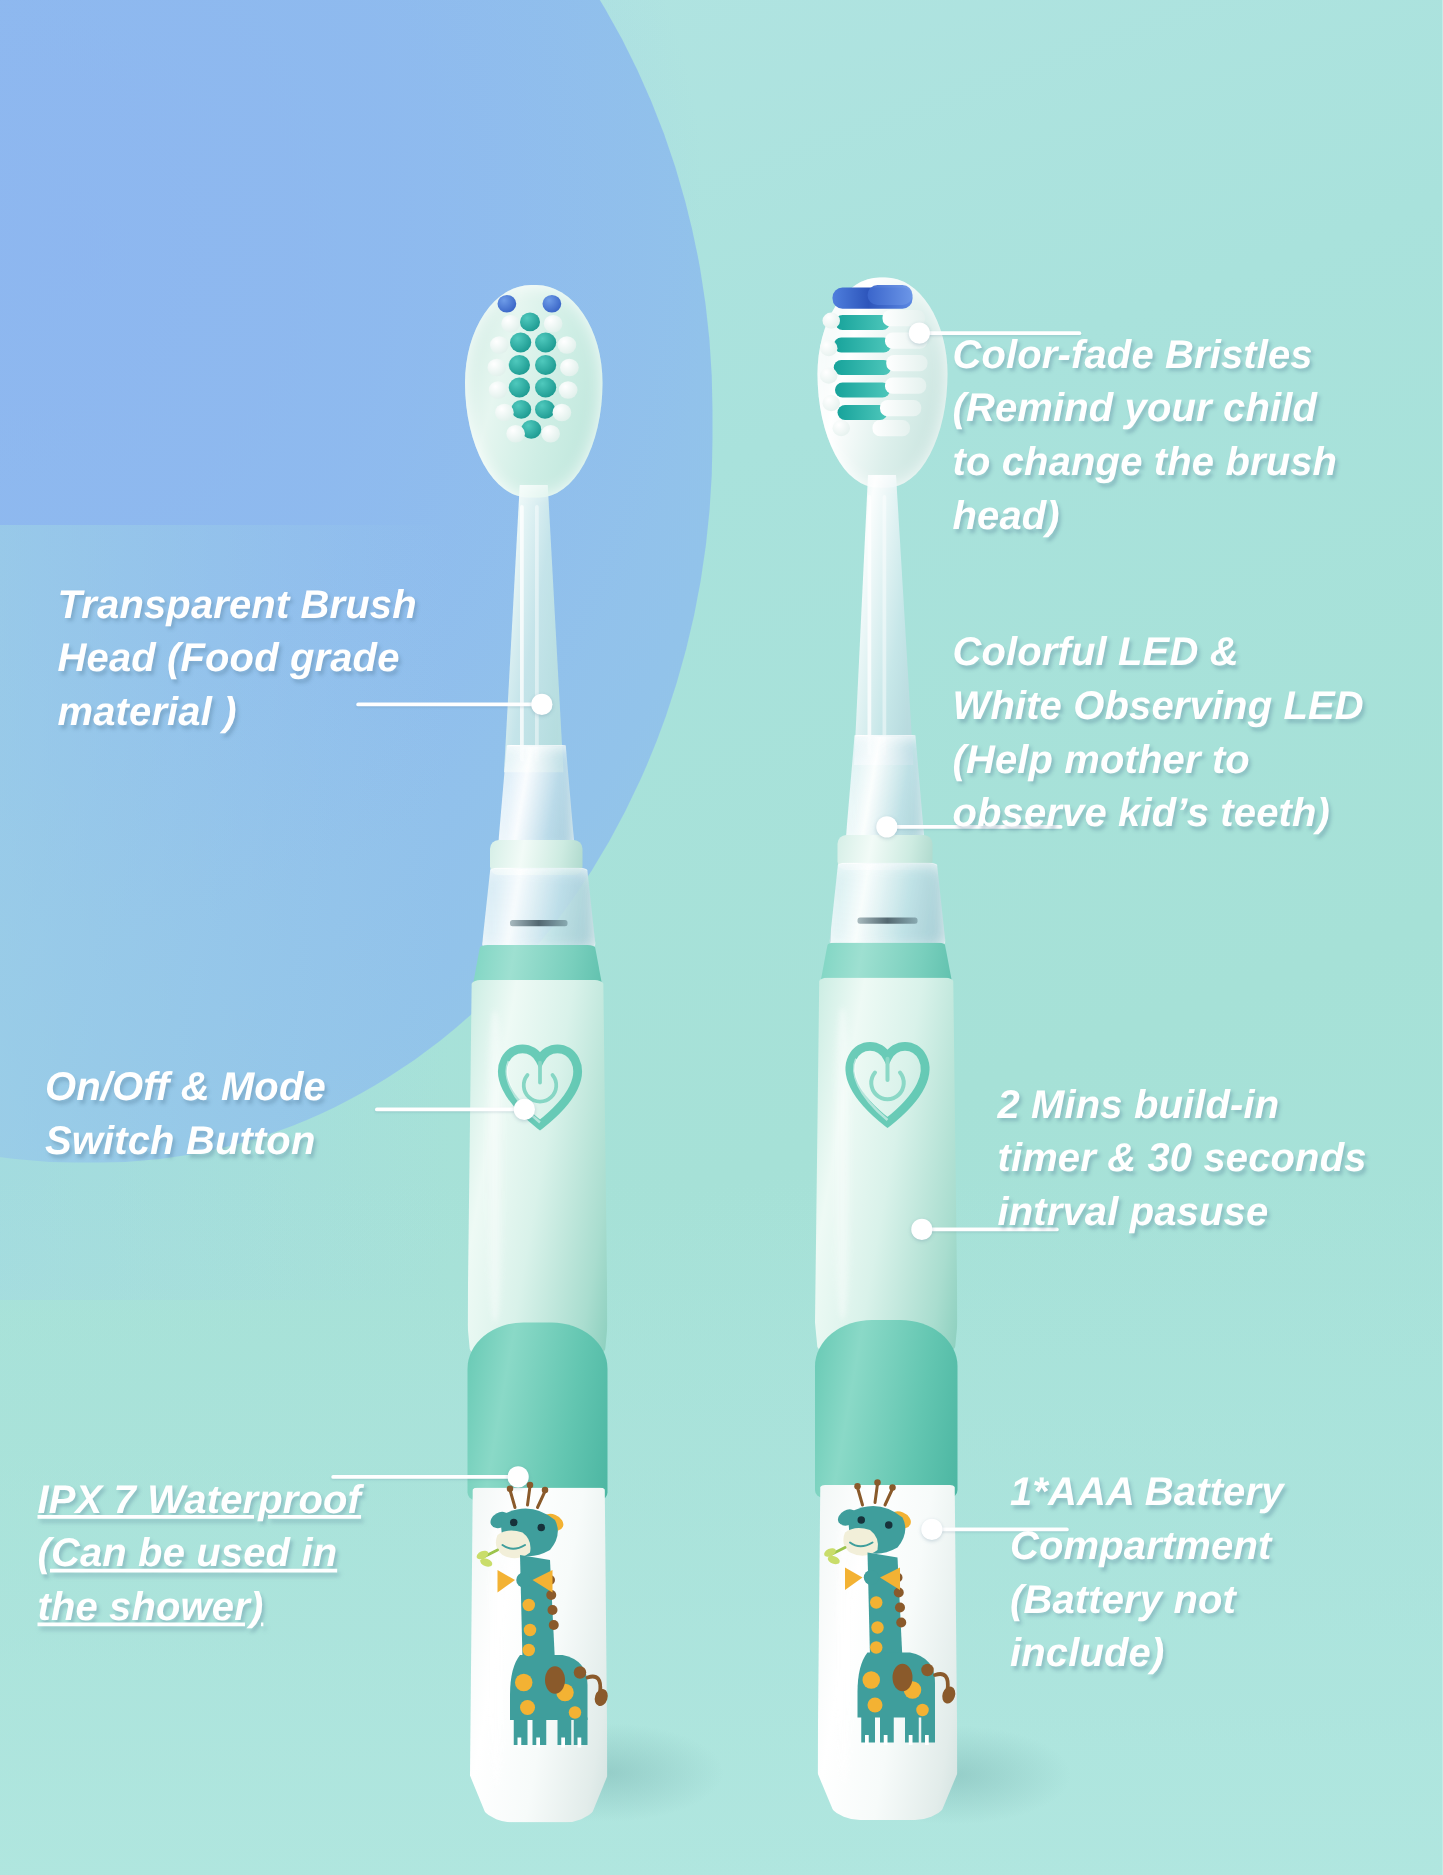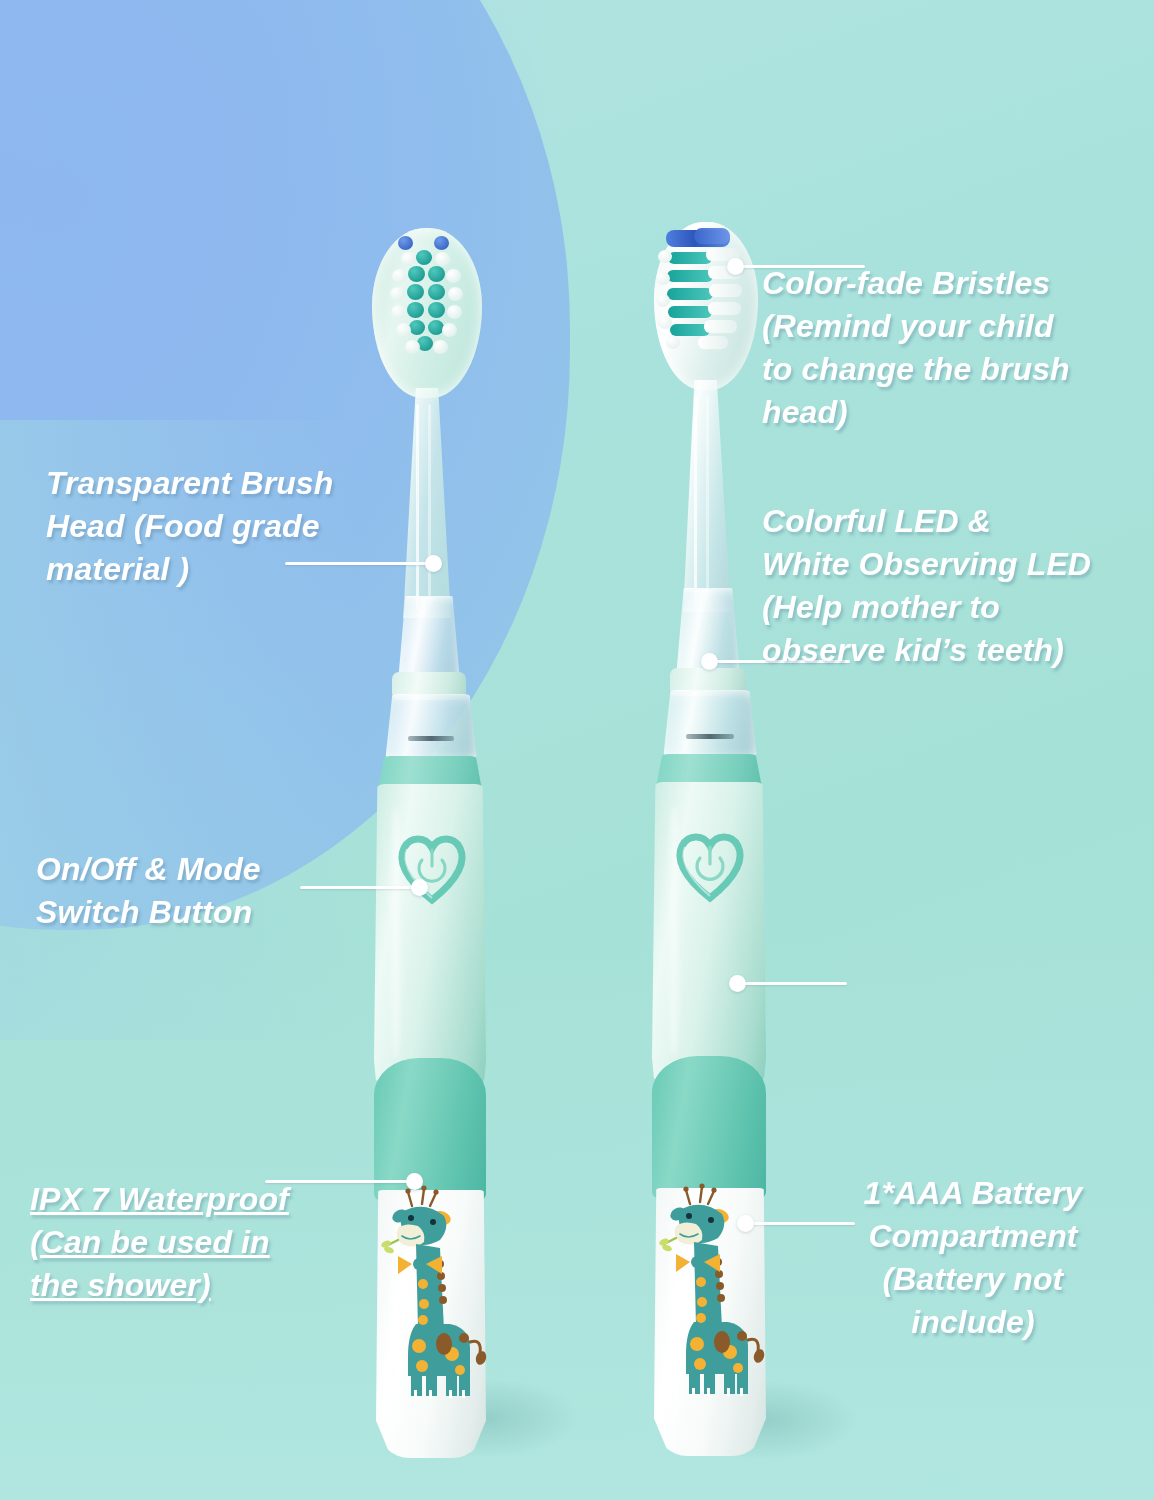--- a/index.html
+++ b/index.html
@@ -54,21 +54,21 @@
     font-size:32px;line-height:1.34;letter-spacing:.1px;
     text-shadow:2px 3px 3px rgba(70,110,140,.30);
     white-space:pre-line;
   }
   .lbl-brushhead{left:46px;top:462px;width:360px;}
   .lbl-button   {left:36px;top:848px;width:340px;}
   .lbl-ipx      {left:30px;top:1178px;width:350px;text-decoration:underline;}
   .lbl-bristles {left:762px;top:262px;width:380px;}
   .lbl-led      {left:762px;top:500px;width:390px;}
   .lbl-timer    {left:798px;top:862px;width:350px;}
-  .lbl-battery  {left:808px;top:1172px;width:330px;text-align:center;}
+  .lbl-battery  {left:808px;top:1172px;width:330px;}
 
   
   .leader{position:absolute;height:3px;background:#ffffff;border-radius:2px;
           box-shadow:0 1px 2px rgba(70,110,140,.18);}
   .dot{position:absolute;width:17px;height:17px;border-radius:50%;background:#ffffff;
        box-shadow:0 1px 3px rgba(70,110,140,.25);}
 
   .ld-brushhead{left:285px;top:562px;width:150px;}
   .dot-brushhead{left:425px;top:555px;}
   .ld-button{left:300px;top:886px;width:120px;}
@@ -480,18 +480,21 @@
 the shower)</div>
 
   <div class="label lbl-bristles">Color-fade Bristles
 (Remind your child
 to change the brush
 head)</div>
   <div class="label lbl-led">Colorful LED &amp;
 White Observing LED
 (Help mother to
 observe kid’s teeth)</div>
+  <div class="label lbl-timer">2 Mins build-in
+timer &amp; 30 seconds
+intrval pasuse</div>
   <div class="label lbl-battery">1*AAA Battery
 Compartment
 (Battery not
 include)</div>
 
 </div>
 
 </body></html>

